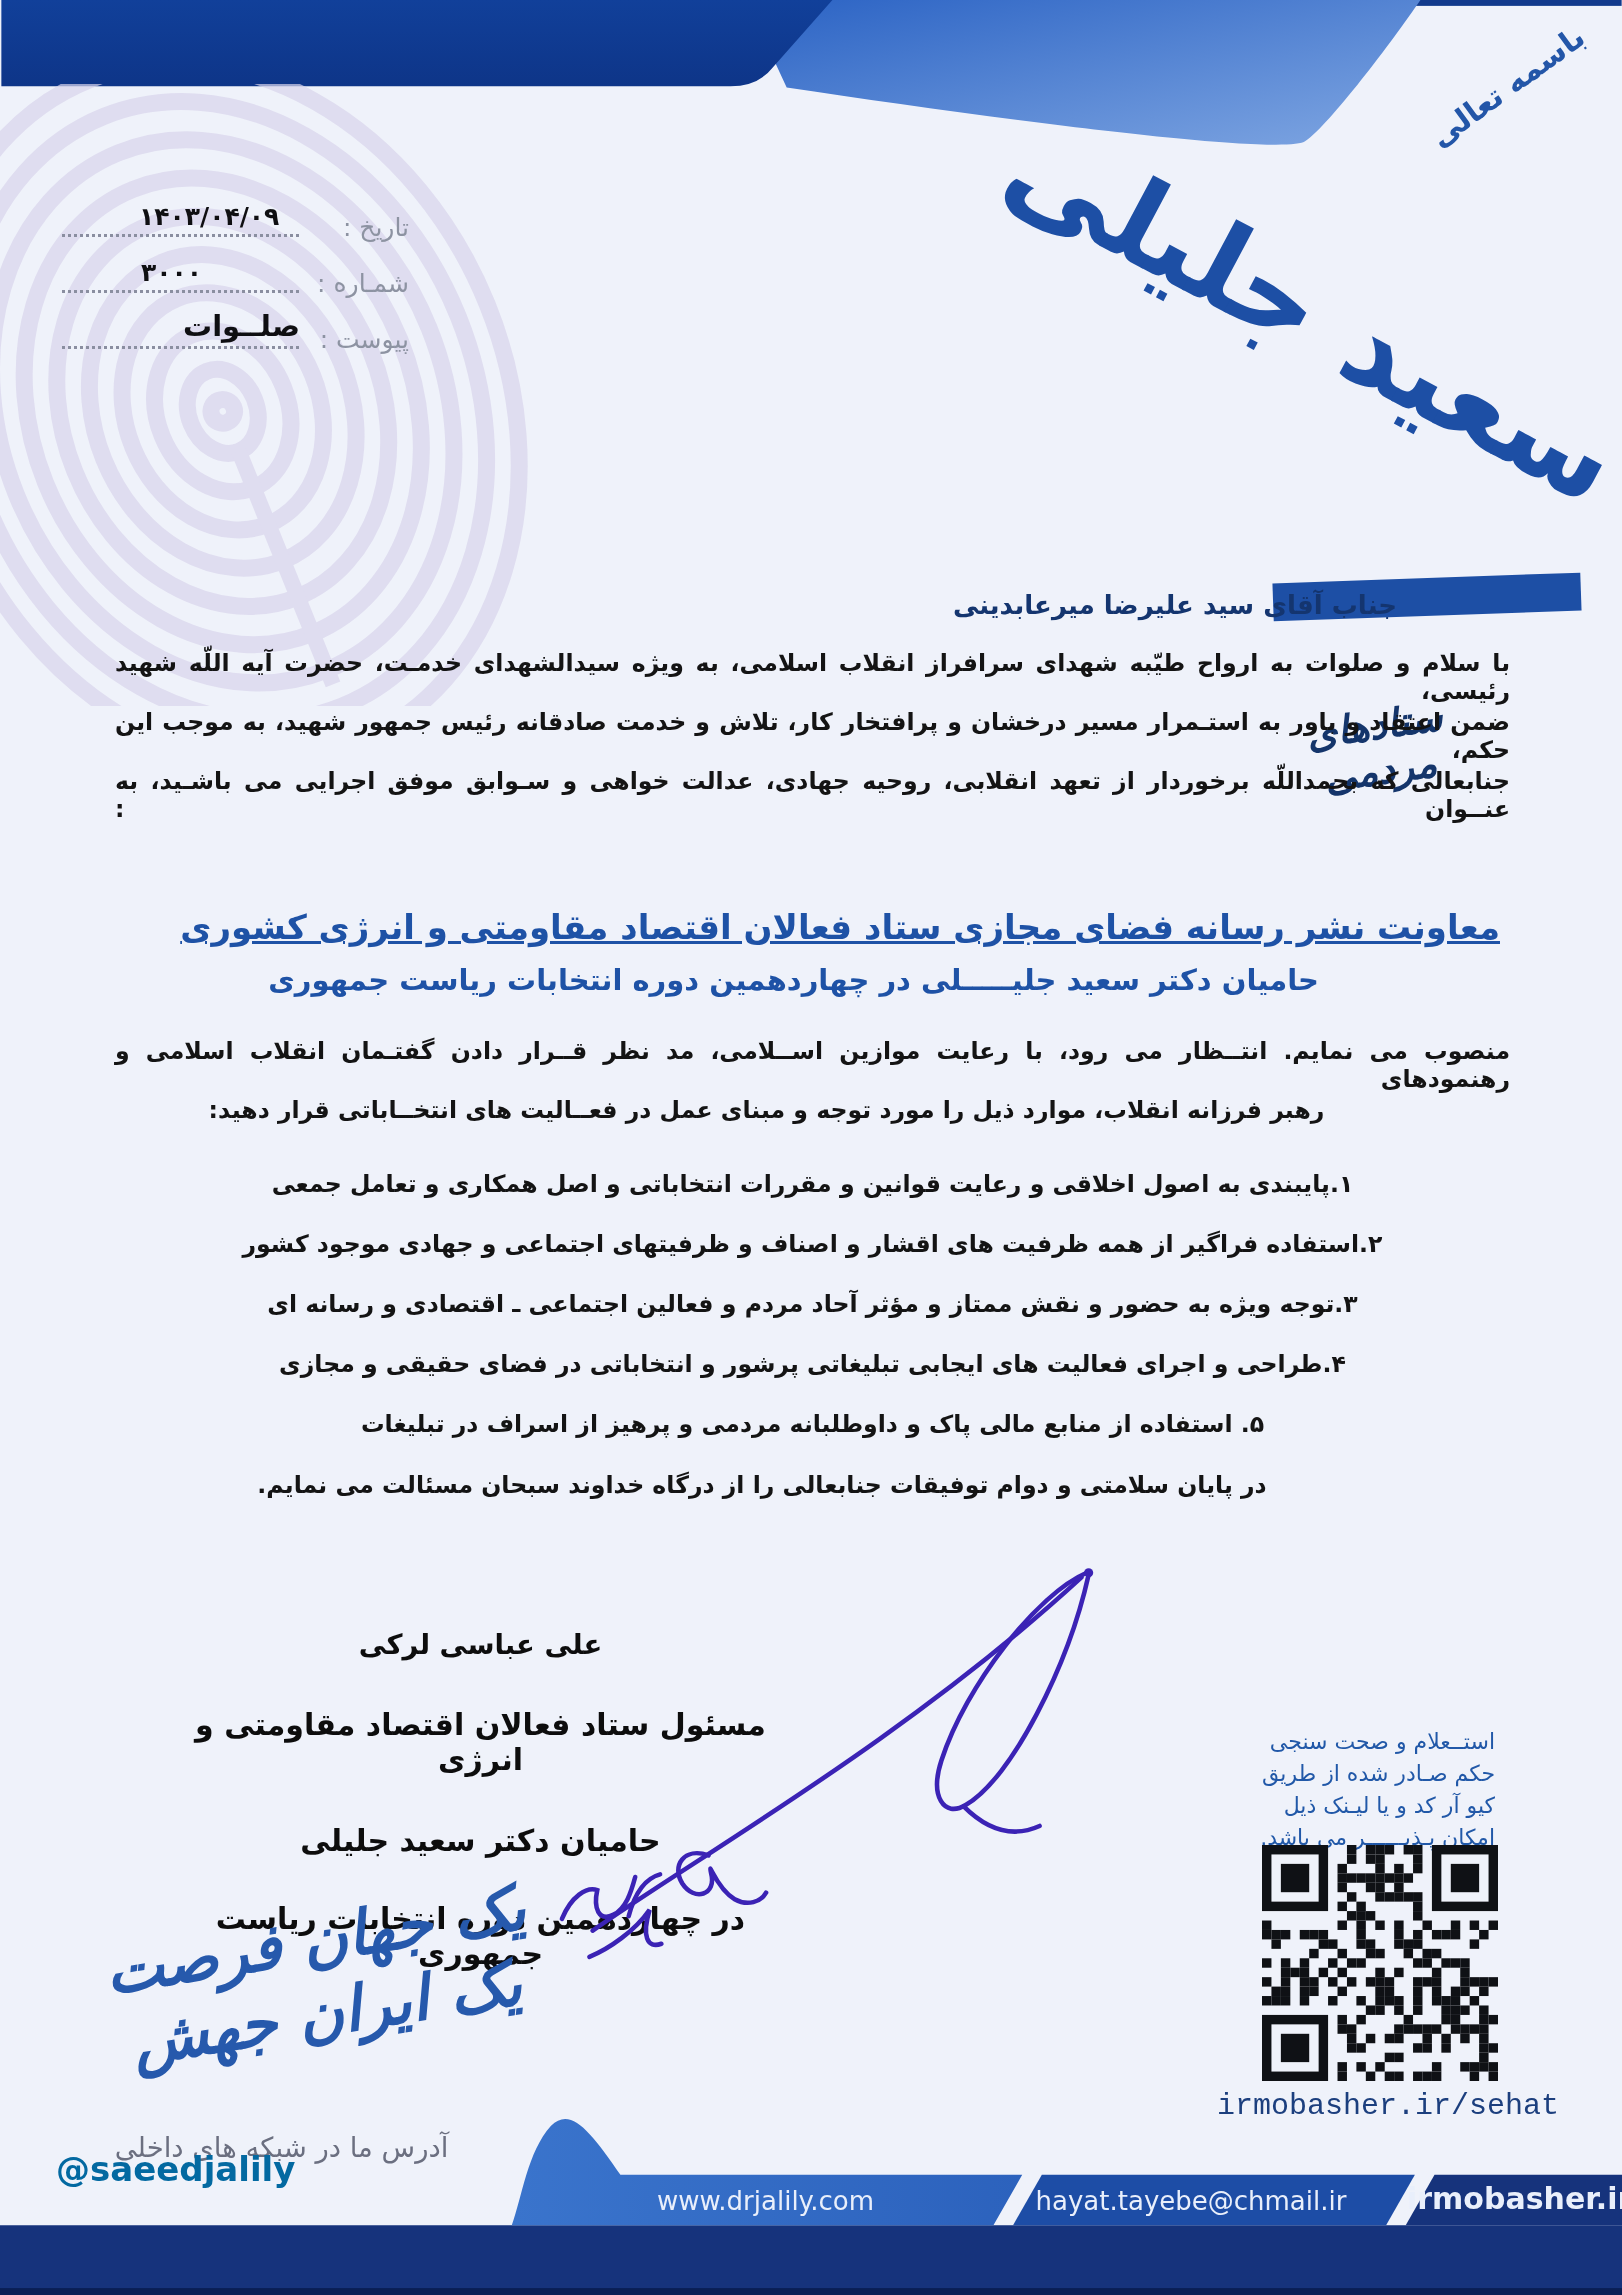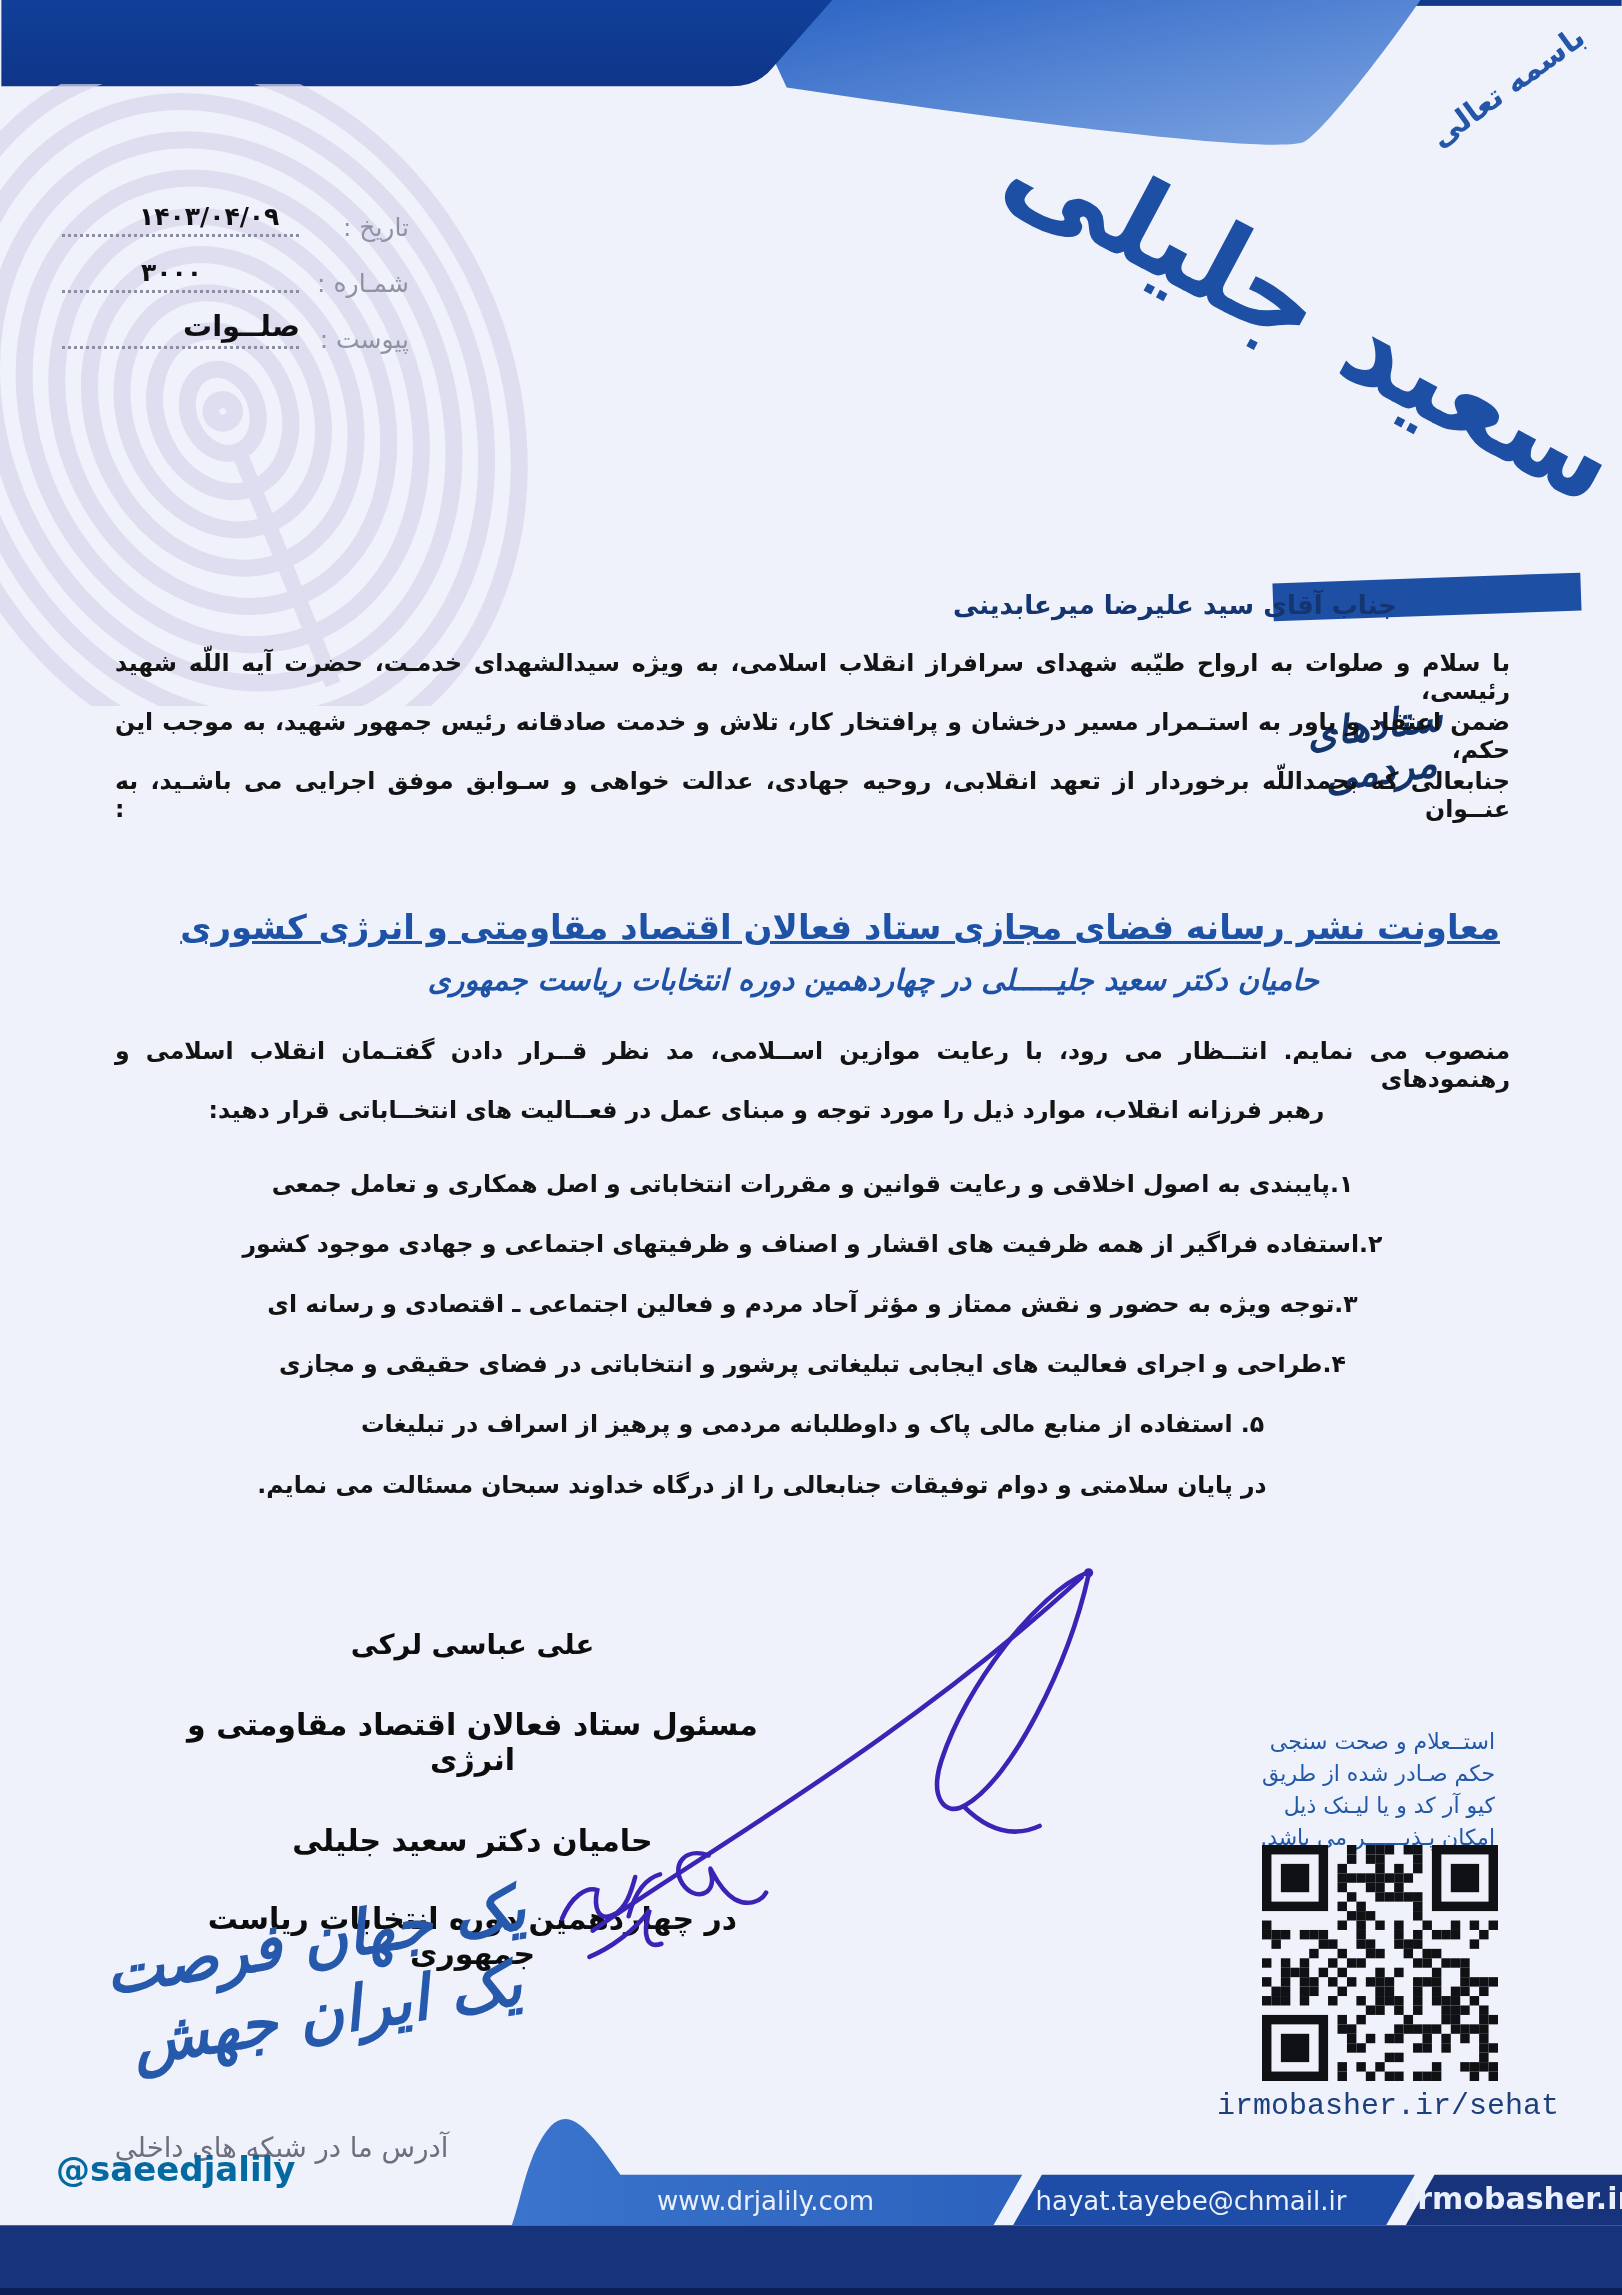--- a/index.html
+++ b/index.html
@@ -35,29 +35,29 @@
   .v-number{left:79px;}
   .v-attach{left:121px;font-size:29px;}
 
   
   .addressee{position:absolute;top:590px;right:226px;color:#14356f;font-size:26px;font-weight:bold;}
   .body1{position:absolute;top:649px;left:115px;right:113px;}
   .jline{height:59px;color:#141414;font-size:23.6px;font-weight:bold;
          text-align:justify;text-align-last:justify;}
   .rline{height:59px;color:#141414;font-size:23.6px;font-weight:bold;text-align:center;}
   .app-title{position:absolute;top:907px;right:123px;color:#1e52a6;font-size:34px;font-weight:bold;text-decoration:underline;}
-  .app-sub{position:absolute;top:963px;right:304px;color:#1e52a6;font-size:29px;font-weight:bold;font-style:italic;}
+  .app-sub{position:absolute;top:963px;right:304px;color:#1e52a6;font-size:29px;font-weight:bold;}
   .body2{position:absolute;top:1037px;left:115px;right:113px;}
   .body2 .l2{margin-right:92px;}
   .directives{position:absolute;top:1170px;left:115px;right:113px;}
   .directives .rline{height:60px;}
   .closing{margin-right:101px;margin-top:1.3px;}
 
   
-  .sig-block{position:absolute;top:1628px;left:178px;width:589px;text-align:center;color:#0d0d0d;}
+  .sig-block{position:absolute;top:1628px;left:186px;width:589px;text-align:center;color:#0d0d0d;}
   .sig-name{font-size:27.5px;font-weight:bold;}
   .sig-t1{margin-top:47px;font-size:30px;font-weight:bold;}
   .sig-t2{margin-top:46px;font-size:30px;font-weight:bold;}
   .sig-t3{margin-top:43px;font-size:30px;font-weight:bold;}
   .sig-ink{position:absolute;top:1525px;left:537px;}
 
   
   .verify{position:absolute;top:1726px;right:128px;width:308px;text-align:right;
           color:#2158a8;font-size:22px;line-height:32px;}
   .qr-box{position:absolute;top:1845px;left:1262px;width:236px;height:236px;}

